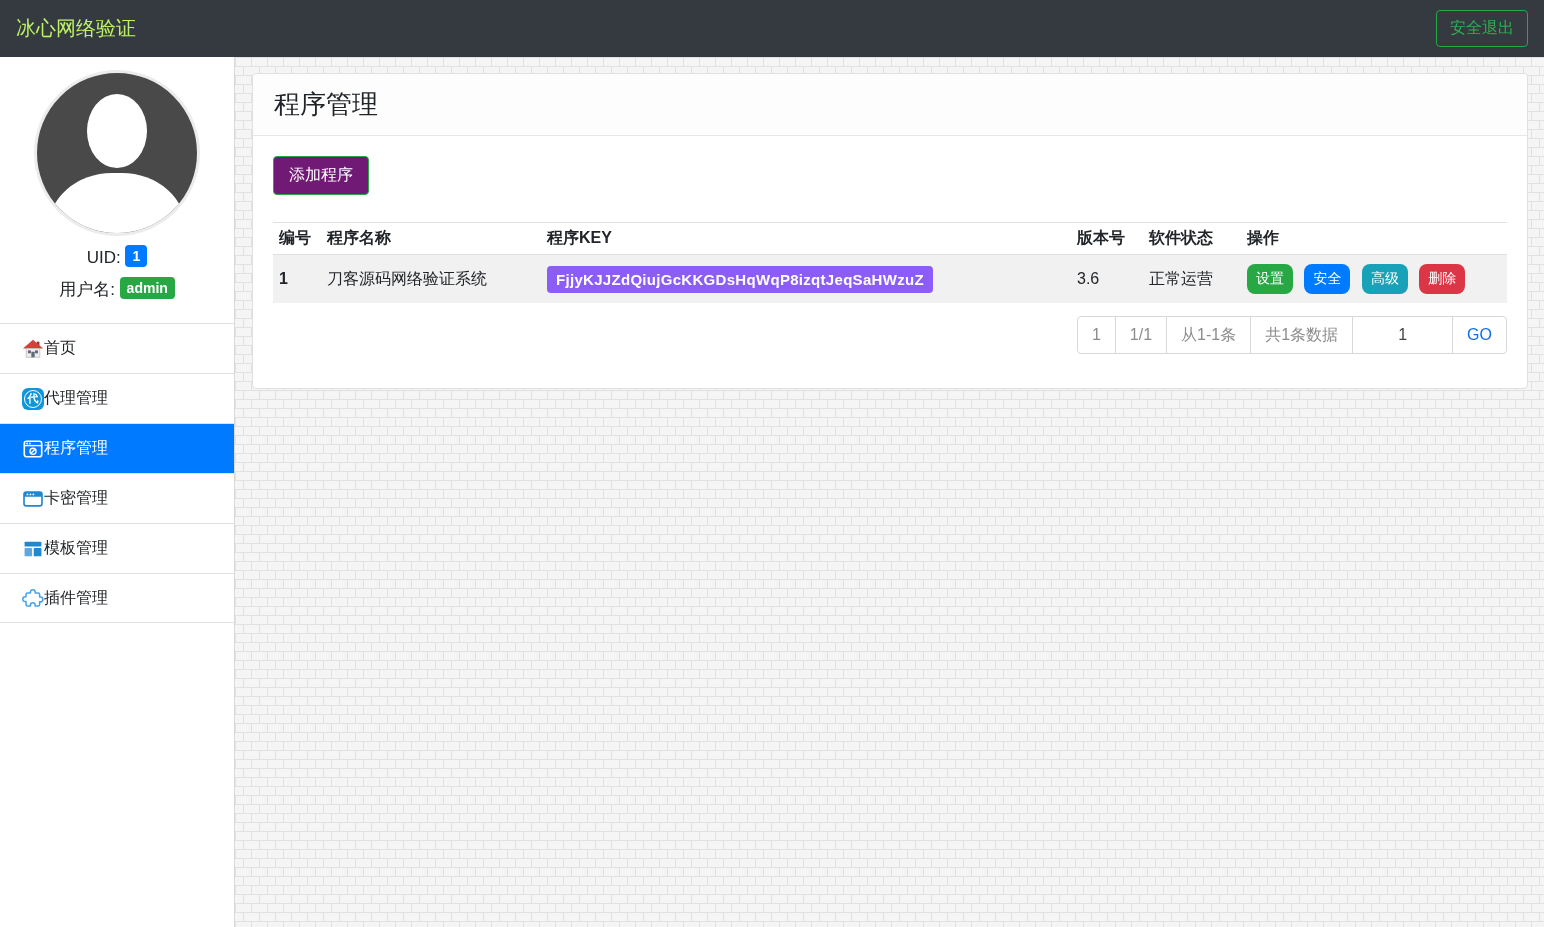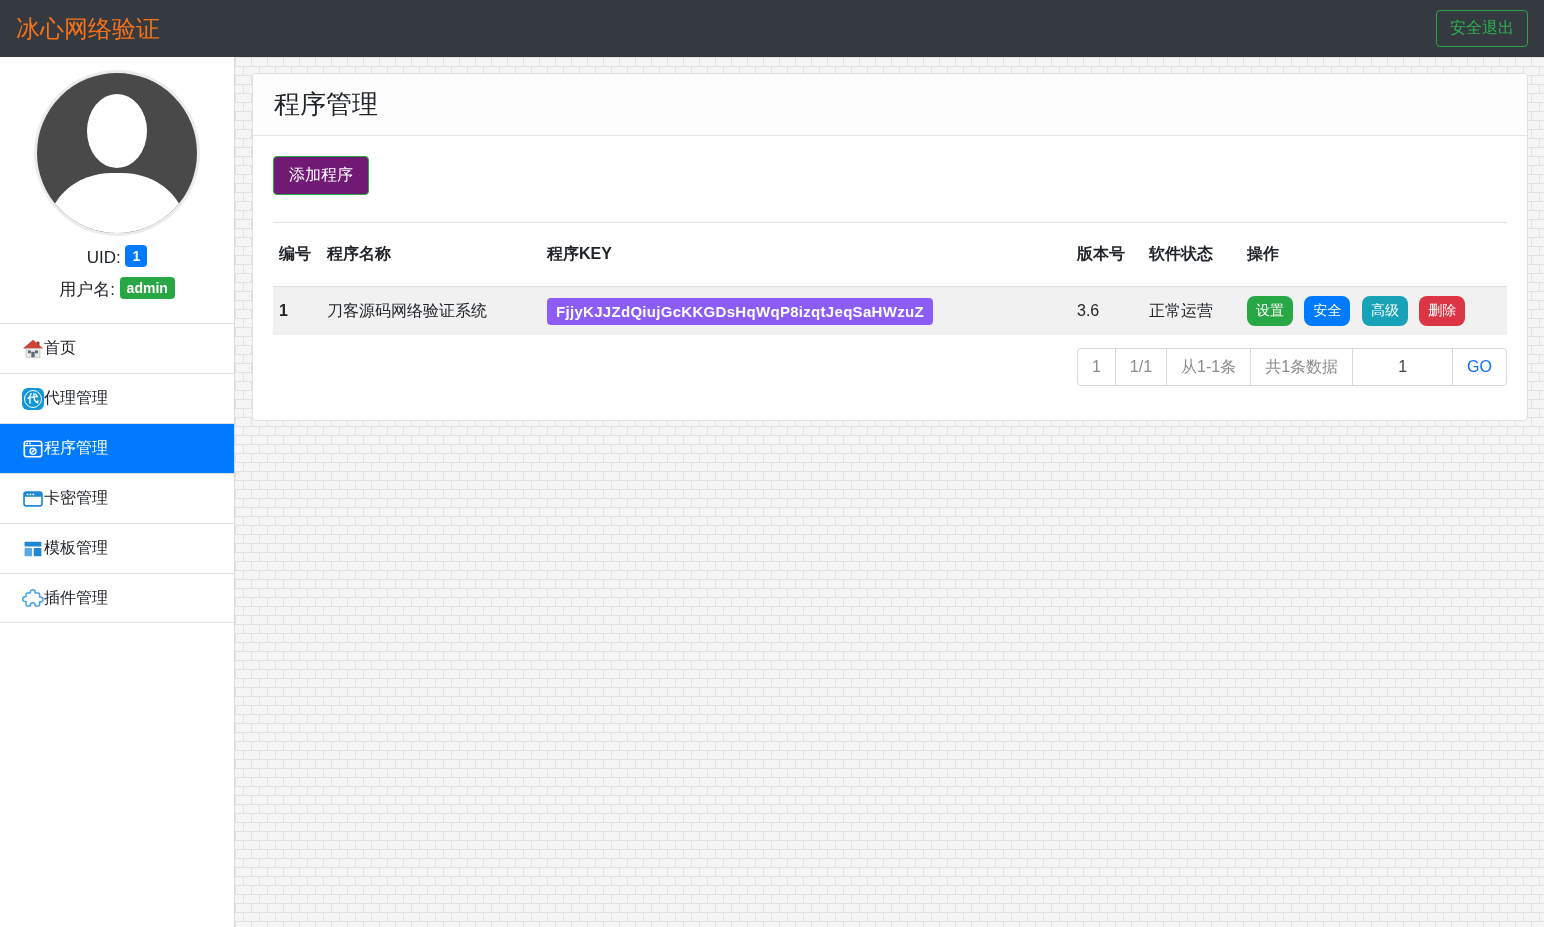--- a/index.html
+++ b/index.html
@@ -9,21 +9,21 @@
     color:#212529; background:#fff; overflow:hidden;
   }
   .app { width:1544px; height:927px; display:flex; flex-direction:column; }
 
   
   .navbar {
     height:57px; background:#343a40; flex:0 0 57px;
     display:flex; align-items:center; justify-content:space-between;
     padding:0 16px;
   }
-  .navbar-title { color:#f97316; font-size:24px; }
+  .navbar-title { color:#bef264; font-size:20px; }
   .logout-btn {
     background:transparent; border:1px solid #28a745; color:#2eb050;
     font-size:16px; padding:7px 13px; border-radius:4px; cursor:pointer;
     font-family:inherit;
     margin-left:8px;
   }
 
   
   .layout { flex:1; display:flex; min-height:0; }
   .sidebar {
@@ -96,21 +96,21 @@
   }
   .card-body { padding:20px; }
   .btn-add {
     background:#701a75; border:1px solid #28a745; color:#fff; font-size:16px;
     padding:8px 15px; border-radius:4px; cursor:pointer; font-family:inherit;
   }
 
   
   table.data-table { width:100%; border-collapse:collapse; margin-top:27px; }
   .data-table th {
-    text-align:left; font-size:16px; font-weight:bold; padding:21px 6px;
+    text-align:left; font-size:16px; font-weight:bold; padding:5px 6px;
     border-top:1px solid #dee2e6; border-bottom:1px solid #dee2e6; white-space:nowrap;
   }
   .data-table td { padding:9px 6px; font-size:16px; vertical-align:middle; }
   .data-table tbody tr { background:#f1f1f1; }
   .col-id { width:48px; }
   .col-name { width:220px; }
   .col-ver { width:72px; }
   .col-status { width:98px; }
   .col-ops { width:266px; }
   .cell-id { font-weight:bold; }

